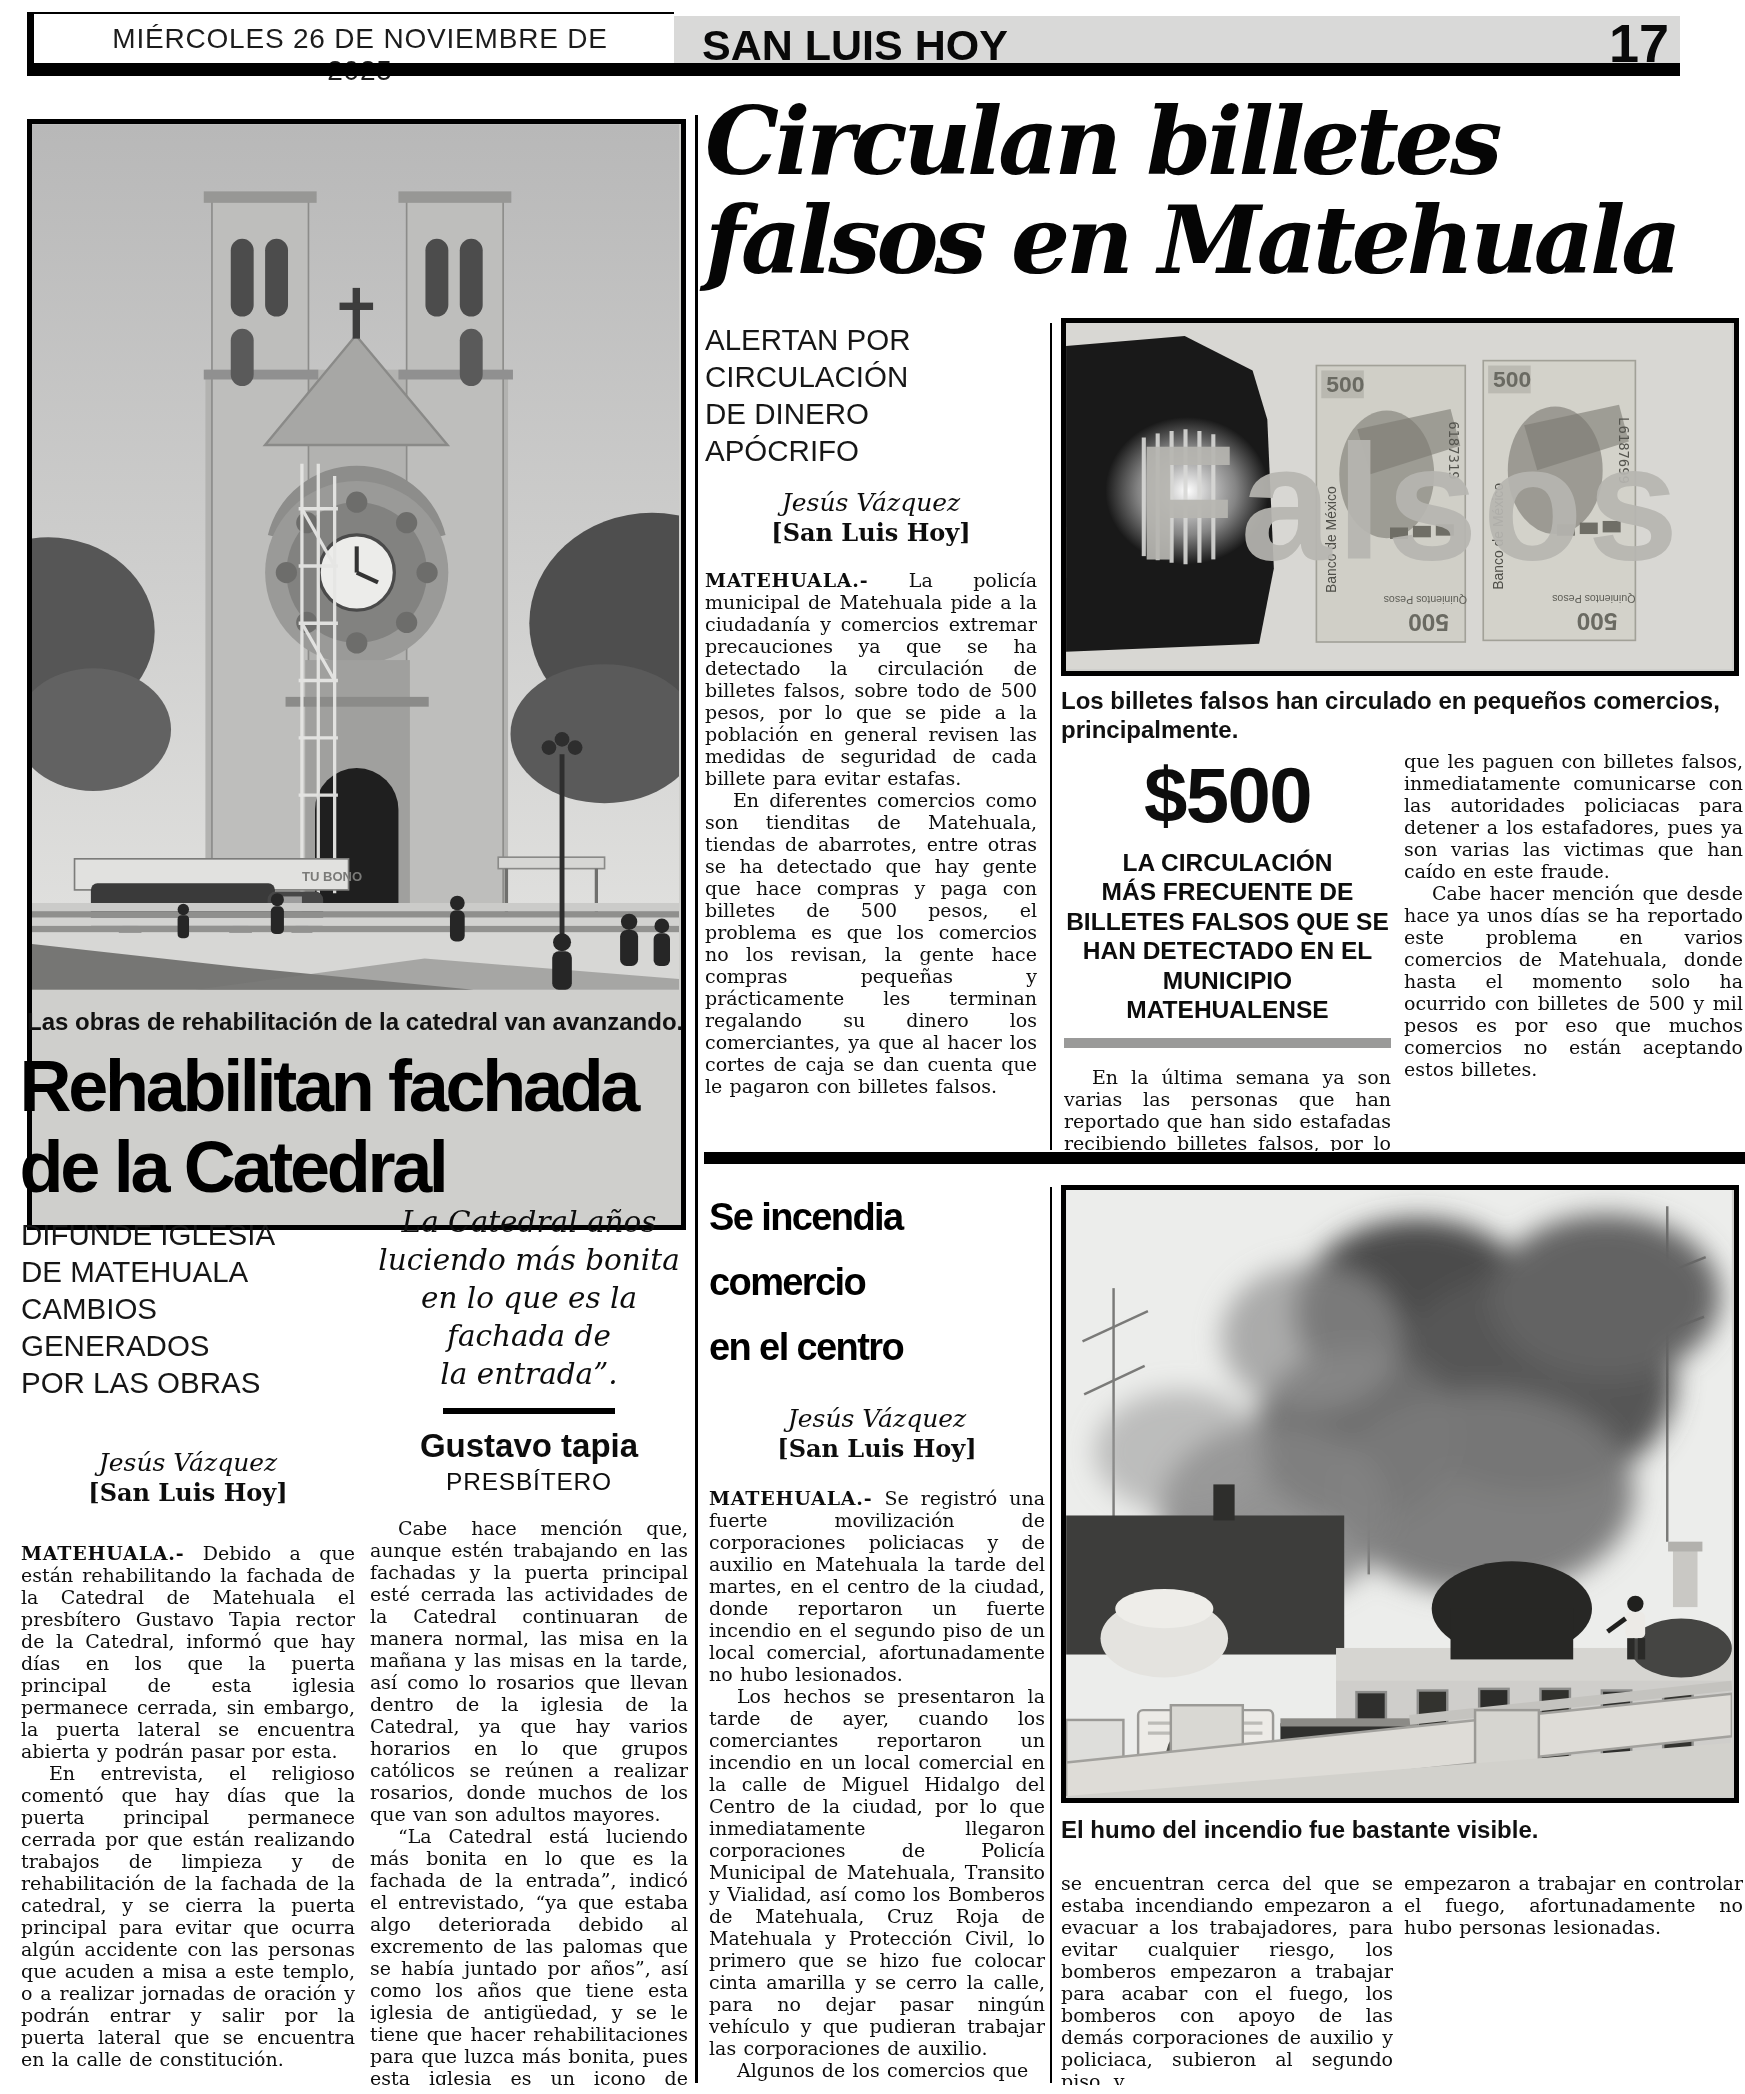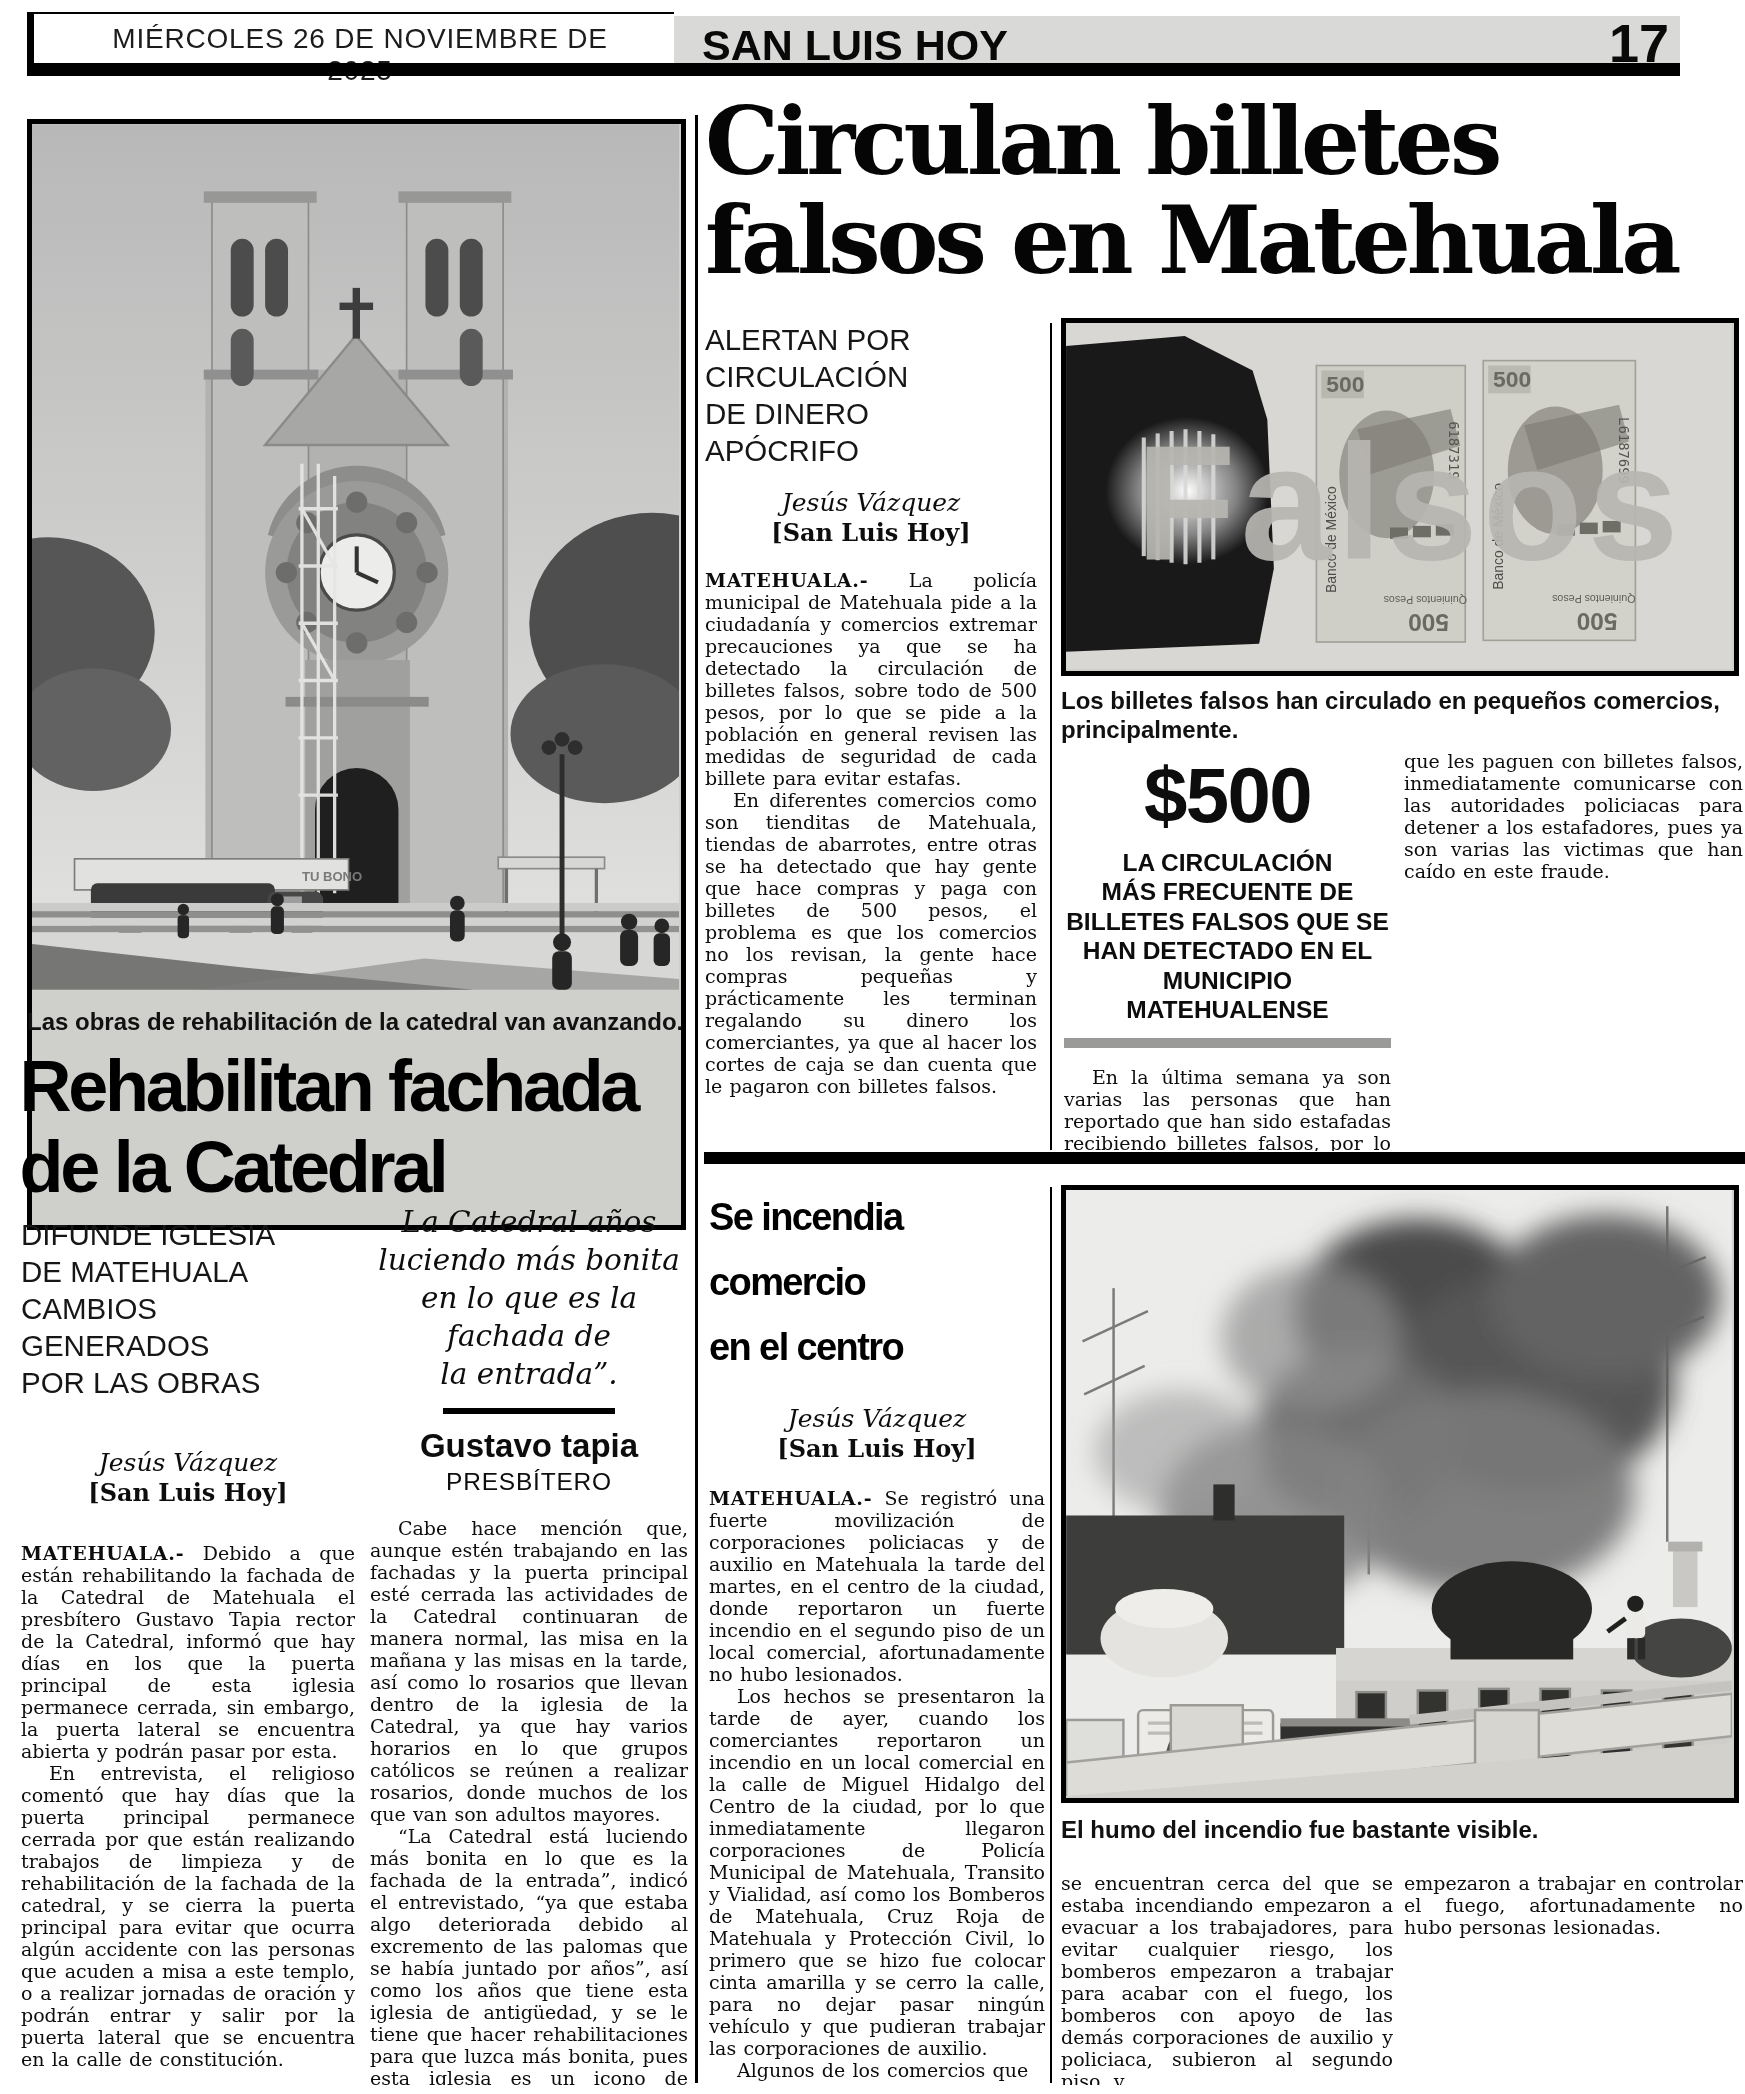--- a/index.html
+++ b/index.html
@@ -16,21 +16,21 @@
         font-size:43px;letter-spacing:0px;color:#090909;}
   .pageno{left:1538px;top:11.5px;width:131px;text-align:right;font-family:"Liberation Sans",sans-serif;
           font-weight:900;font-size:54px;color:#0a0a0a;}
   .hbar{left:27px;top:63px;width:1653px;height:13px;background:#000;}
   
   .vrule{width:2.5px;background:#000;}
   .story-bar{left:704px;top:1152px;width:1042px;height:12.3px;background:#000;}
   
   .col{position:absolute;overflow:hidden;}
   .headline-serif{font-family:"DejaVu Serif",serif;font-weight:bold;font-size:93px;
-                  line-height:99px;letter-spacing:-4.1px;white-space:pre-line;color:#050505;}
+                  line-height:99px;letter-spacing:-4.1px;white-space:pre-line;color:#050505;font-style:italic;}
   .headline-sans{font-family:"Liberation Sans",sans-serif;font-weight:800;color:#000000;
                  white-space:pre-line;}
   .hl-left{font-size:72px;line-height:81px;letter-spacing:-3.3px;}
   .hl-fire{font-size:38px;line-height:65px;letter-spacing:-1.6px;}
   .subhead{font-family:"Liberation Sans",sans-serif;font-size:29.5px;line-height:37px;
            color:#161616;white-space:pre-line;}
   .byline{text-align:center;}
   .by-name{font-family:"DejaVu Serif",serif;font-style:italic;font-size:25px;line-height:31px;}
   .by-org{font-family:"DejaVu Serif",serif;font-weight:bold;font-size:24px;line-height:29.5px;}
   .bodytext p{margin:0;font-family:"DejaVu Serif",serif;font-size:19px;line-height:22px;
@@ -307,20 +307,21 @@
 MUNICIPIO MATEHUALENSE</div>
     <div class="callout-rule"></div>
     <div class="bodytext" style="margin-top:18px;">
       <p class="ind">En la última semana ya son varias las personas que han reportado que han sido estafadas recibiendo billetes falsos, por lo que es importante que la gente al momento que les paguen revisen bien los billetes, y en dado caso</p>
     </div>
   </div>
 
   <div class="col" style="left:1404px;top:750px;width:339px;height:401px;">
     <div class="bodytext">
       <p>que les paguen con billetes falsos, inmediatamente comunicarse con las autoridades policiacas para detener a los estafadores, pues ya son varias las victimas que han caído en este fraude.</p>
+      <p class="ind">Cabe hacer mención que desde hace ya unos días se ha reportado este problema en varios comercios de Matehuala, donde hasta el momento solo ha ocurrido con billetes de 500 y mil pesos es por eso que muchos comercios no están aceptando estos billetes.</p>
     </div>
   </div>
 
   <div class="col" style="left:709px;top:1185px;width:336px;height:900px;">
     <div class="headline-sans hl-fire">Se incendia
 comercio
 en el centro</div>
     <div class="byline" style="margin-top:23px;">
       <div class="by-name">Jesús Vázquez</div>
       <div class="by-org">[San Luis Hoy]</div>

